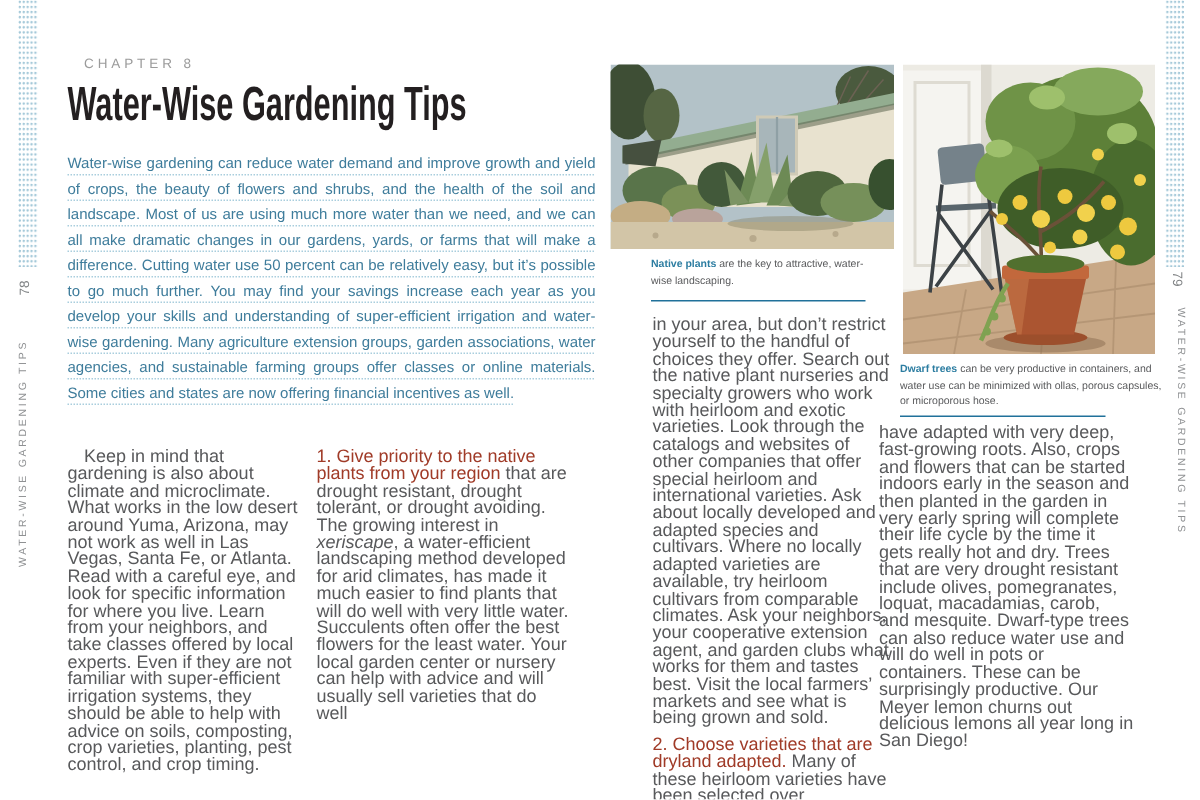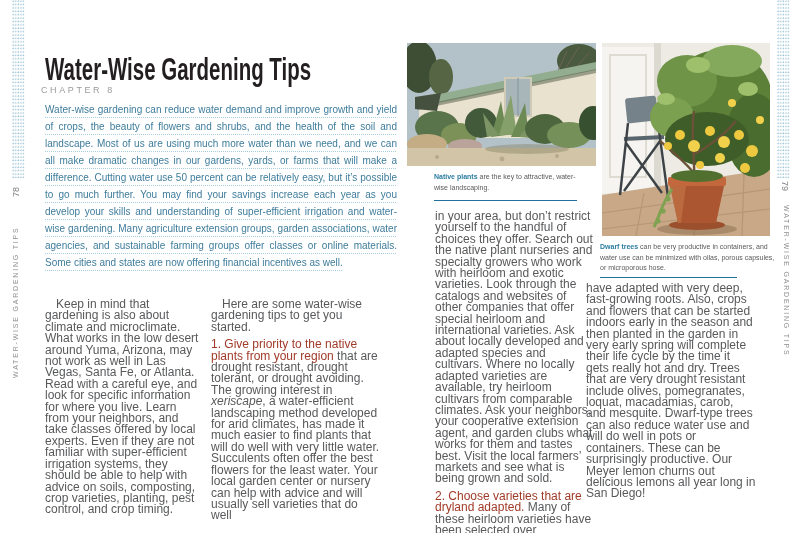--- a/index.html
+++ b/index.html
@@ -65,31 +65,30 @@
 <div class="spread">
 
   <div class="abs dot-strip" style="left:12px;"></div>
   <div class="abs pagenum rot-ccw" style="left:11px;top:197px;">78</div>
   <div class="abs tab-vert rot-ccw" style="left:12px;top:378px;">WATER-WISE GARDENING TIPS</div>
 
   <div class="abs dot-strip" style="left:777px;"></div>
   <div class="abs pagenum rot-cw" style="left:790px;top:181px;">79</div>
   <div class="abs tab-vert rot-cw" style="left:790px;top:205px;">WATER-WISE GARDENING TIPS</div>
 
-  <div class="abs chapter" style="left:41px;top:37px;margin-top:48px;">CHAPTER 8</div>
+  <div class="abs chapter" style="left:56px;top:37px;">CHAPTER 8</div>
   <h1 class="abs title" style="left:45px;top:52px;margin:0;"><span class="title-inner">Water-Wise Gardening Tips</span></h1>
 
   <div class="abs intro" style="left:45px;top:101px;">Water-wise gardening can reduce water demand and improve growth and yield of crops, the beauty of flowers and shrubs, and the health of the soil and landscape. Most of us are using much more water than we need, and we can all make dramatic changes in our gardens, yards, or farms that will make a difference. Cutting water use 50 percent can be relatively easy, but it’s possible to go much further. You may find your savings increase each year as you develop your skills and understanding of super-efficient irrigation and water-wise gardening. Many agriculture extension groups, garden associations, water agencies, and sustainable farming groups offer classes or online materials. Some cities and states are now offering financial incentives as well.</div>
 
   <div class="abs col" style="left:45px;top:299px;width:158px;">
     <p class="indent">Keep in mind that gardening is also about climate and microclimate. What works in the low desert around Yuma, Arizona, may not work as well in Las Vegas, Santa Fe, or Atlanta. Read with a careful eye, and look for specific information for where you live. Learn from your neighbors, and take classes offered by local experts. Even if they are not familiar with super-efficient irrigation systems, they should be able to help with advice on soils, composting, crop varieties, planting, pest control, and crop timing.</p>
   </div>
 
   <div class="abs col" style="left:211px;top:299px;width:170px;">
-    <p class="indent">Here are some water-wise gardening tips to get you started.</p>
     <p><span class="lead">1. Give priority to the native plants from your region</span><span> that are drought resistant, drought tolerant, or drought avoiding. The growing interest in </span><i>xeriscape</i><span>, a water-efficient landscaping method developed for arid climates, has made it much easier to find plants that will do well with very little water. Succulents often offer the best flowers for the least water. Your local garden center or nursery can help with advice and will usually sell varieties that do well</span></p>
   </div>
 
   <svg class="abs photo" style="left:407px;top:43px;" width="189" height="123" viewBox="0 0 189 123">
     <rect x="0" y="0" width="189" height="123" fill="#b3c2c8"></rect>
     <ellipse cx="12" cy="24" rx="18" ry="26" fill="#3e4e35"></ellipse>
     <ellipse cx="34" cy="34" rx="12" ry="18" fill="#566644"></ellipse>
     <ellipse cx="172" cy="18" rx="22" ry="17" fill="#4a5a3e"></ellipse>
     <path d="M150,30 L160,8 M158,26 L172,4 M166,28 L182,10" stroke="#6b6253" stroke-width="1" fill="none"></path>
     <polygon points="12,60 189,26 189,95 12,95" fill="#e8e2cf"></polygon>

